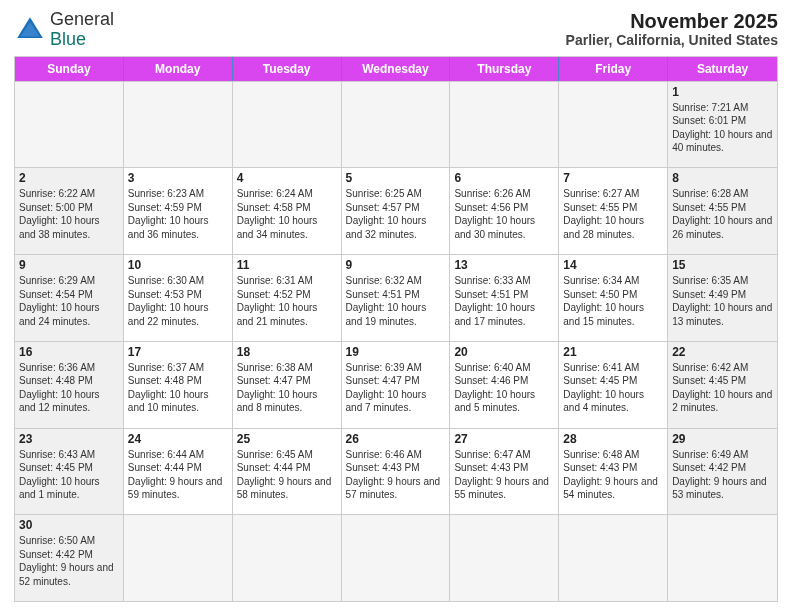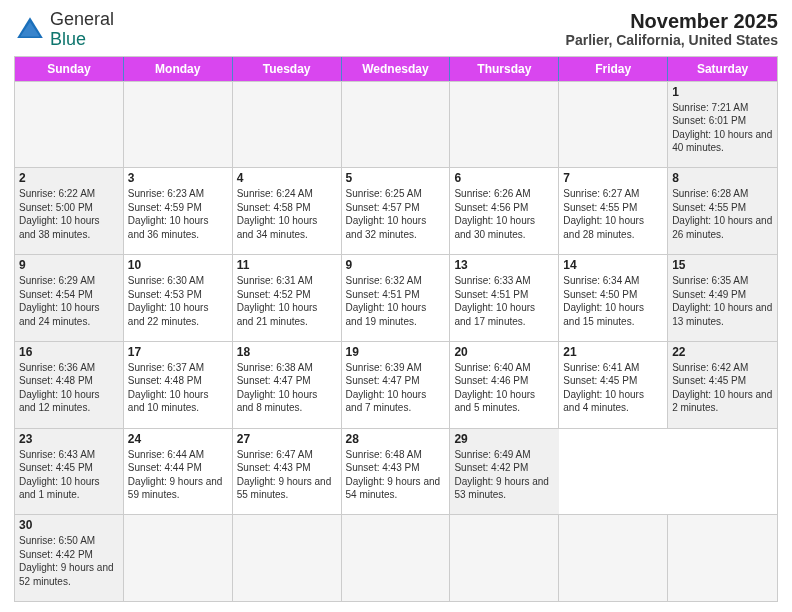--- a/index.html
+++ b/index.html
@@ -319,20 +319,34 @@
 and 1 minute.</div>
           </div>
           <div class="cal-cell">
             <div class="day-num">24</div>
             <div class="cell-info">Sunrise: 6:44 AM
 Sunset: 4:44 PM
 Daylight: 9 hours
 and 59 minutes.</div>
           </div>
           <div class="cal-cell">
+            <div class="day-num">25</div>
+            <div class="cell-info">Sunrise: 6:45 AM
+Sunset: 4:44 PM
+Daylight: 9 hours
+and 58 minutes.</div>
+          </div>
+          <div class="cal-cell">
+            <div class="day-num">26</div>
+            <div class="cell-info">Sunrise: 6:46 AM
+Sunset: 4:43 PM
+Daylight: 9 hours
+and 57 minutes.</div>
+          </div>
+          <div class="cal-cell">
             <div class="day-num">27</div>
             <div class="cell-info">Sunrise: 6:47 AM
 Sunset: 4:43 PM
 Daylight: 9 hours
 and 55 minutes.</div>
           </div>
           <div class="cal-cell">
             <div class="day-num">28</div>
             <div class="cell-info">Sunrise: 6:48 AM
 Sunset: 4:43 PM

